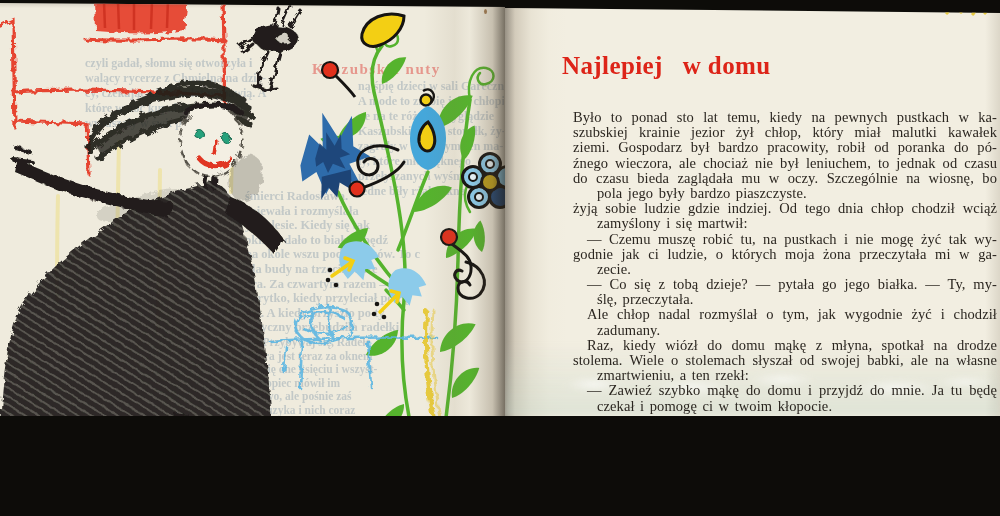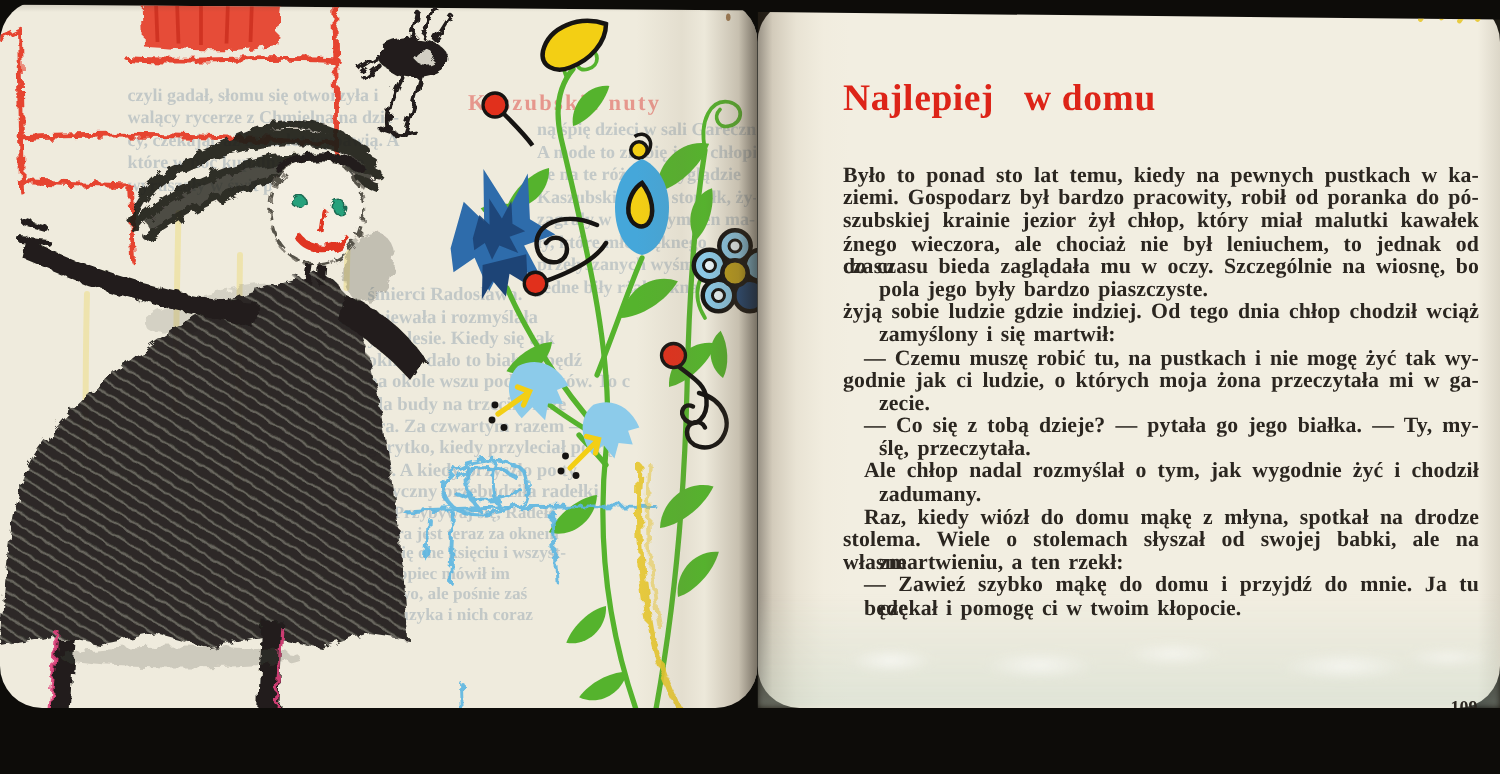--- a/index.html
+++ b/index.html
@@ -1,18 +1,18 @@
 <!DOCTYPE html>
 <html style="--background-black: #0d0c09; --left-page-cream: #efebdd; --right-page-cream: #f2eee1; --title-red: #dd2418; --text-ink: #2b2620; --ghost-ink: #9fadb6; --ghost-red: #e4837a; --crayon-red: #e53a28; --crayon-black: #211f1b; --crayon-pink: #df417c; --crayon-yellow: #e7c62f; --pale-yellow: #eedd7f; --crayon-blue: #5cb6e2; --motif-green: #55b32d; --motif-yellow: #f3cf14; --motif-red: #e1301c; --motif-blue: #2e6cab; --motif-navy: #1d4476; --motif-sky: #45a7da; --motif-light-blue: #8ccbea; --motif-olive: #bfa11c; --outline-black: #161412; --eye-green: #27a17c;"><head>
 <meta charset="utf-8">
 <style>
   html,body{margin:0;padding:0;background:#000;}
   .scene{position:relative;width:1000px;height:516px;background:var(--background-black);overflow:hidden;
          font-family:"Liberation Serif","DejaVu Serif",serif;}
-  .page{position:absolute;top:0;height:472px;border-radius:28px;}
+  .page{position:absolute;top:0;height:416px;}
   .page.left{left:0;width:505px;background:var(--left-page-cream);
     clip-path:polygon(0 3px,100% 7px,100% 100%,0 100%);overflow:hidden;}
   .page.right{left:505px;width:495px;background:var(--right-page-cream);
     clip-path:polygon(0 8px,100% 13px,100% 100%,0 100%);}
   
   .left-crease{position:absolute;inset:0;pointer-events:none;
     background:linear-gradient(90deg,transparent 0 84%,rgba(125,108,82,.10) 90%,rgba(125,108,82,.02) 93%,
       rgba(96,80,58,.28) 97.5%,rgba(45,36,24,.62) 100%),
       linear-gradient(rgba(70,62,48,.25),transparent 8px);}
   .right-crease{position:absolute;inset:0;pointer-events:none;
@@ -27,22 +27,22 @@
   .ghost-top{left:85px;top:56px;width:232px;font-size:12px;line-height:15px;}
   .ghost-right{left:358px;top:79px;width:146px;font-size:12px;line-height:15px;}
   .ghost-mid{left:245px;top:189px;width:258px;font-size:12.5px;line-height:14.6px;}
   .ghost-bottom{left:248px;top:336px;width:188px;font-size:11.5px;line-height:13.5px;}
   .ghost-title{left:312px;top:61px;width:160px;font-size:15px;letter-spacing:1.5px;color:var(--ghost-red);
     opacity:.8;filter:blur(.5px);font-weight:700;white-space:nowrap;overflow:hidden;position:absolute;}
   .art{position:absolute;left:0;top:0;pointer-events:none;}
   
   .story-title{position:absolute;left:57px;top:52px;margin:0;font-size:25px;font-weight:700;
     color:var(--title-red);white-space:pre;letter-spacing:.4px;}
-  .body-lines{position:absolute;left:57px;top:110px;width:424px;color:var(--text-ink);
-    font-size:14.5px;line-height:15.2px;font-weight:700;word-spacing:.12em;letter-spacing:.1px;}
+  .body-lines{position:absolute;left:68px;top:110px;width:424px;color:var(--text-ink);
+    font-size:14.5px;line-height:15.2px;font-weight:400;word-spacing:.12em;letter-spacing:.1px;}
   .body-lines div{text-align:justify;text-align-last:justify;height:15.2px;}
   .body-lines div.last{text-align-last:left;margin-left:24px;}
   .body-lines div.indent{padding-left:14px;}
   .page-number{position:absolute;top:464px;right:15px;font-size:12px;font-weight:700;color:var(--text-ink);margin-left:44px;}
   .bottom-tint{position:absolute;left:0;right:0;bottom:0;height:75px;filter:blur(2px);
     background:
       radial-gradient(40px 12px at 18% 58%,rgba(255,255,255,.6),transparent 70%),
       radial-gradient(52px 14px at 38% 62%,rgba(255,255,255,.55),transparent 70%),
       radial-gradient(46px 12px at 56% 52%,rgba(255,255,255,.5),transparent 70%),
       radial-gradient(60px 14px at 79% 63%,rgba(255,255,255,.55),transparent 70%),
@@ -269,22 +269,22 @@
   </div>
 
   <div class="page right">
     <div class="right-crease"></div>
     <div class="bottom-tint"></div>
 
     <h1 class="story-title">Najlepiej   w domu</h1>
 
     <div class="body-lines">
         <div>Było to ponad sto lat temu, kiedy na pewnych pustkach w ka-</div>
+        <div>szubskiej krainie jezior żył chłop, który miał malutki kawałek</div>
         <div>ziemi. Gospodarz był bardzo pracowity, robił od poranka do pó-</div>
-        <div>szubskiej krainie jezior żył chłop, który miał malutki kawałek</div>
         <div>źnego wieczora, ale chociaż nie był leniuchem, to jednak od czasu</div>
         <div>do czasu bieda zaglądała mu w oczy. Szczególnie na wiosnę, bo</div>
         <div class="last">pola jego były bardzo piaszczyste.</div>
         <div>żyją sobie ludzie gdzie indziej. Od tego dnia chłop chodził wciąż</div>
         <div class="last">zamyślony i się martwił:</div>
         <div class="indent">— Czemu muszę robić tu, na pustkach i nie mogę żyć tak wy-</div>
         <div>godnie jak ci ludzie, o których moja żona przeczytała mi w ga-</div>
         <div class="last">zecie.</div>
         <div class="indent">— Co się z tobą dzieje? — pytała go jego białka. — Ty, my-</div>
         <div class="last">ślę, przeczytała.</div>

